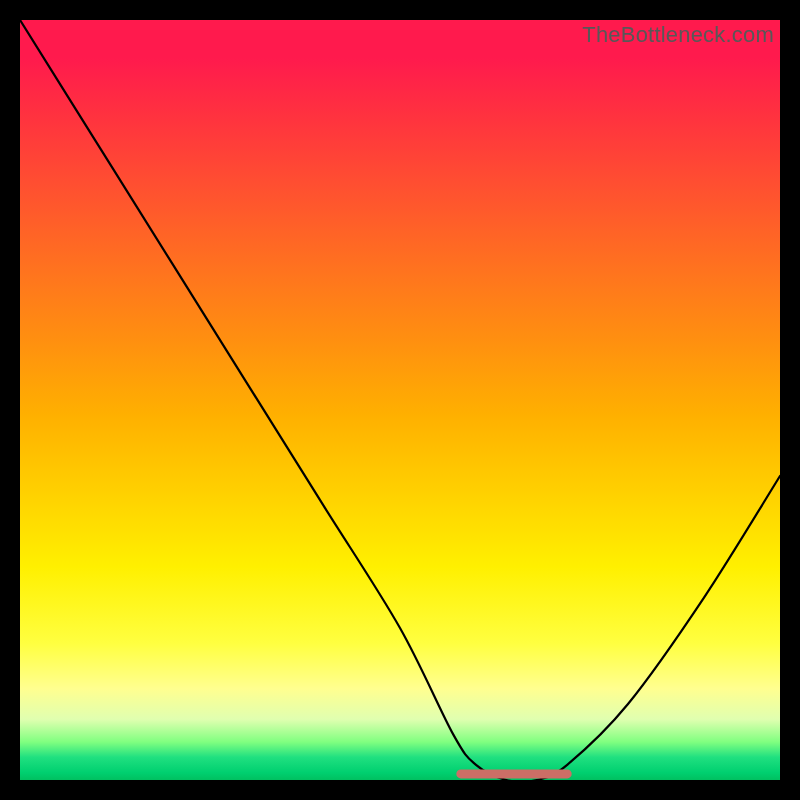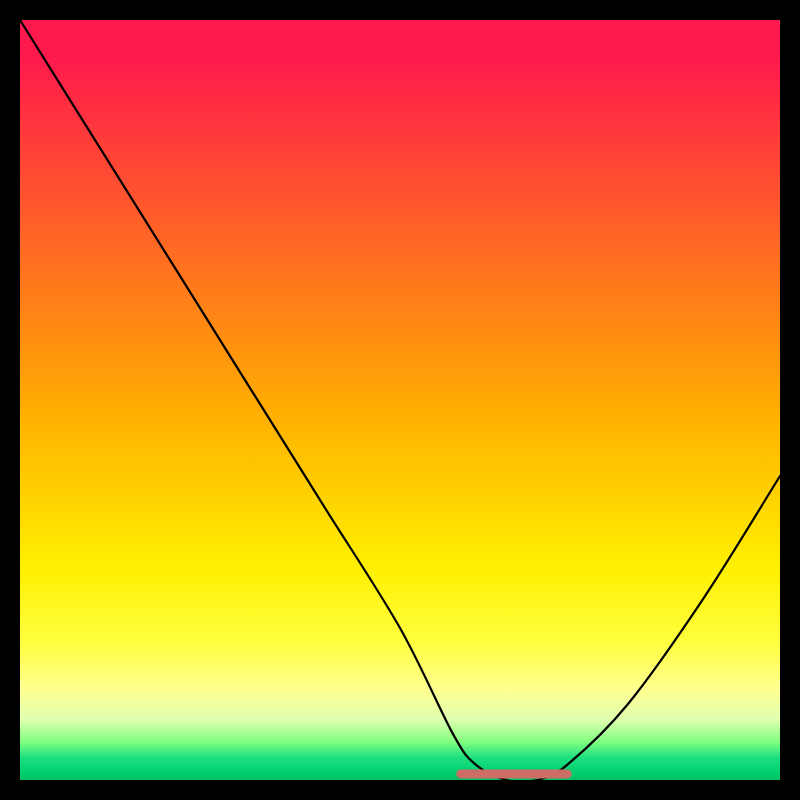--- a/index.html
+++ b/index.html
@@ -49,18 +49,19 @@
     position: absolute;
     left: 0; top: 0;
     width: 760px; height: 760px;
   }
 </style>
 </head>
 <body>
 
 <div class="frame">
   <div class="plot-area">
+    <div class="watermark">TheBottleneck.com</div>
     <svg class="curve" viewBox="0 0 760 760" preserveAspectRatio="none">
       <path id="curve-path" fill="none" stroke="#000" stroke-width="2.2" stroke-linecap="round" stroke-linejoin="round" d="M 0 0 C 12.666666666666666 20.26666666666667, 50.66666666666667 81.06666666666669, 76 121.60000000000002 C 101.33333333333333 162.13333333333335, 126.66666666666667 202.6666666666666, 152 243.19999999999993 C 177.33333333333334 283.73333333333323, 202.66666666666666 324.26666666666665, 228 364.8 C 253.33333333333334 405.33333333333337, 278.6666666666667 445.8666666666667, 304 486.40000000000003 C 329.3333333333333 526.9333333333334, 358.4666666666667 570, 380 608 C 401.5333333333333 646, 420.5333333333333 691.6, 433.2 714.4 C 445.8666666666667 737.1999999999999, 447.1333333333333 737.1999999999999, 456 744.8 C 464.8666666666667 752.4, 476.2666666666667 757.4666666666667, 486.40000000000003 760 C 496.53333333333336 762.5333333333333, 506.66666666666674 762.5333333333333, 516.8000000000001 760 C 526.9333333333334 757.4666666666667, 532 757.4666666666666, 547.1999999999999 744.8 C 562.3999999999999 732.1333333333333, 585.2 711.8666666666667, 608 684 C 630.8 656.1333333333333, 658.6666666666666 615.6, 684 577.6 C 709.3333333333334 539.6, 747.3333333333334 476.26666666666665, 760 456"></path>
       <path id="marker-path" fill="none" stroke-linecap="round" d="M 440.79999999999995 753.92 L 547.1999999999999 753.92" stroke="#cc6e66" stroke-width="9"></path>
     </svg>
   </div>
 </div>
 
 </body></html>

